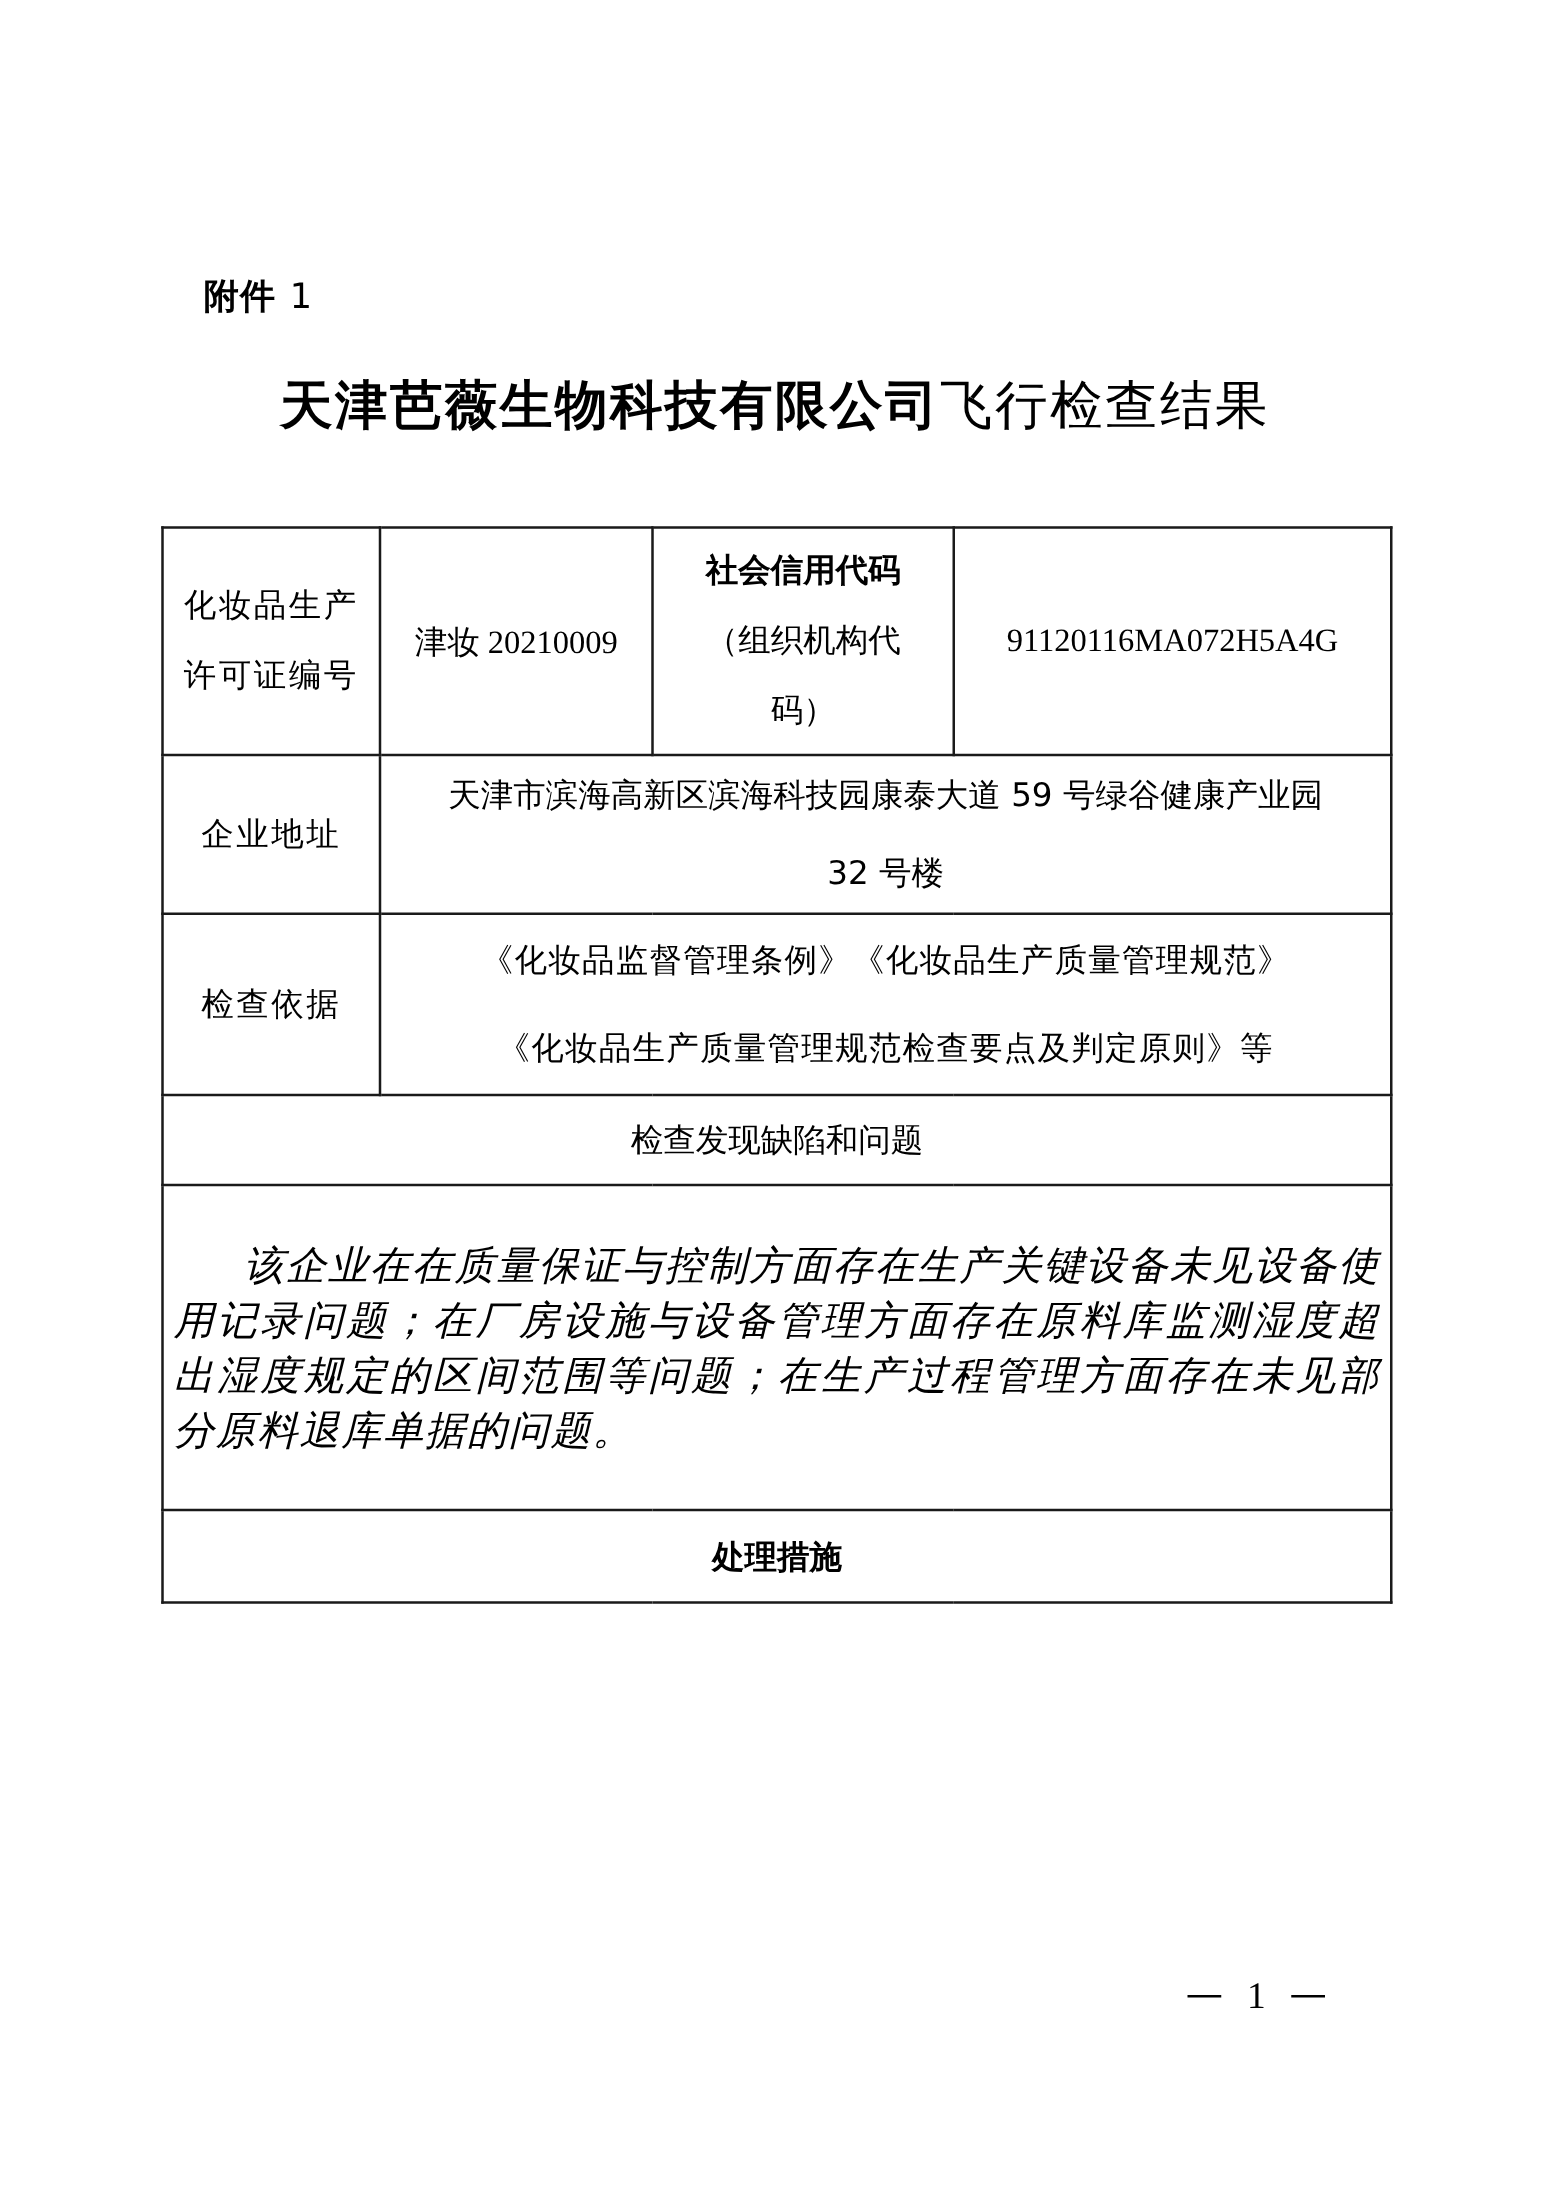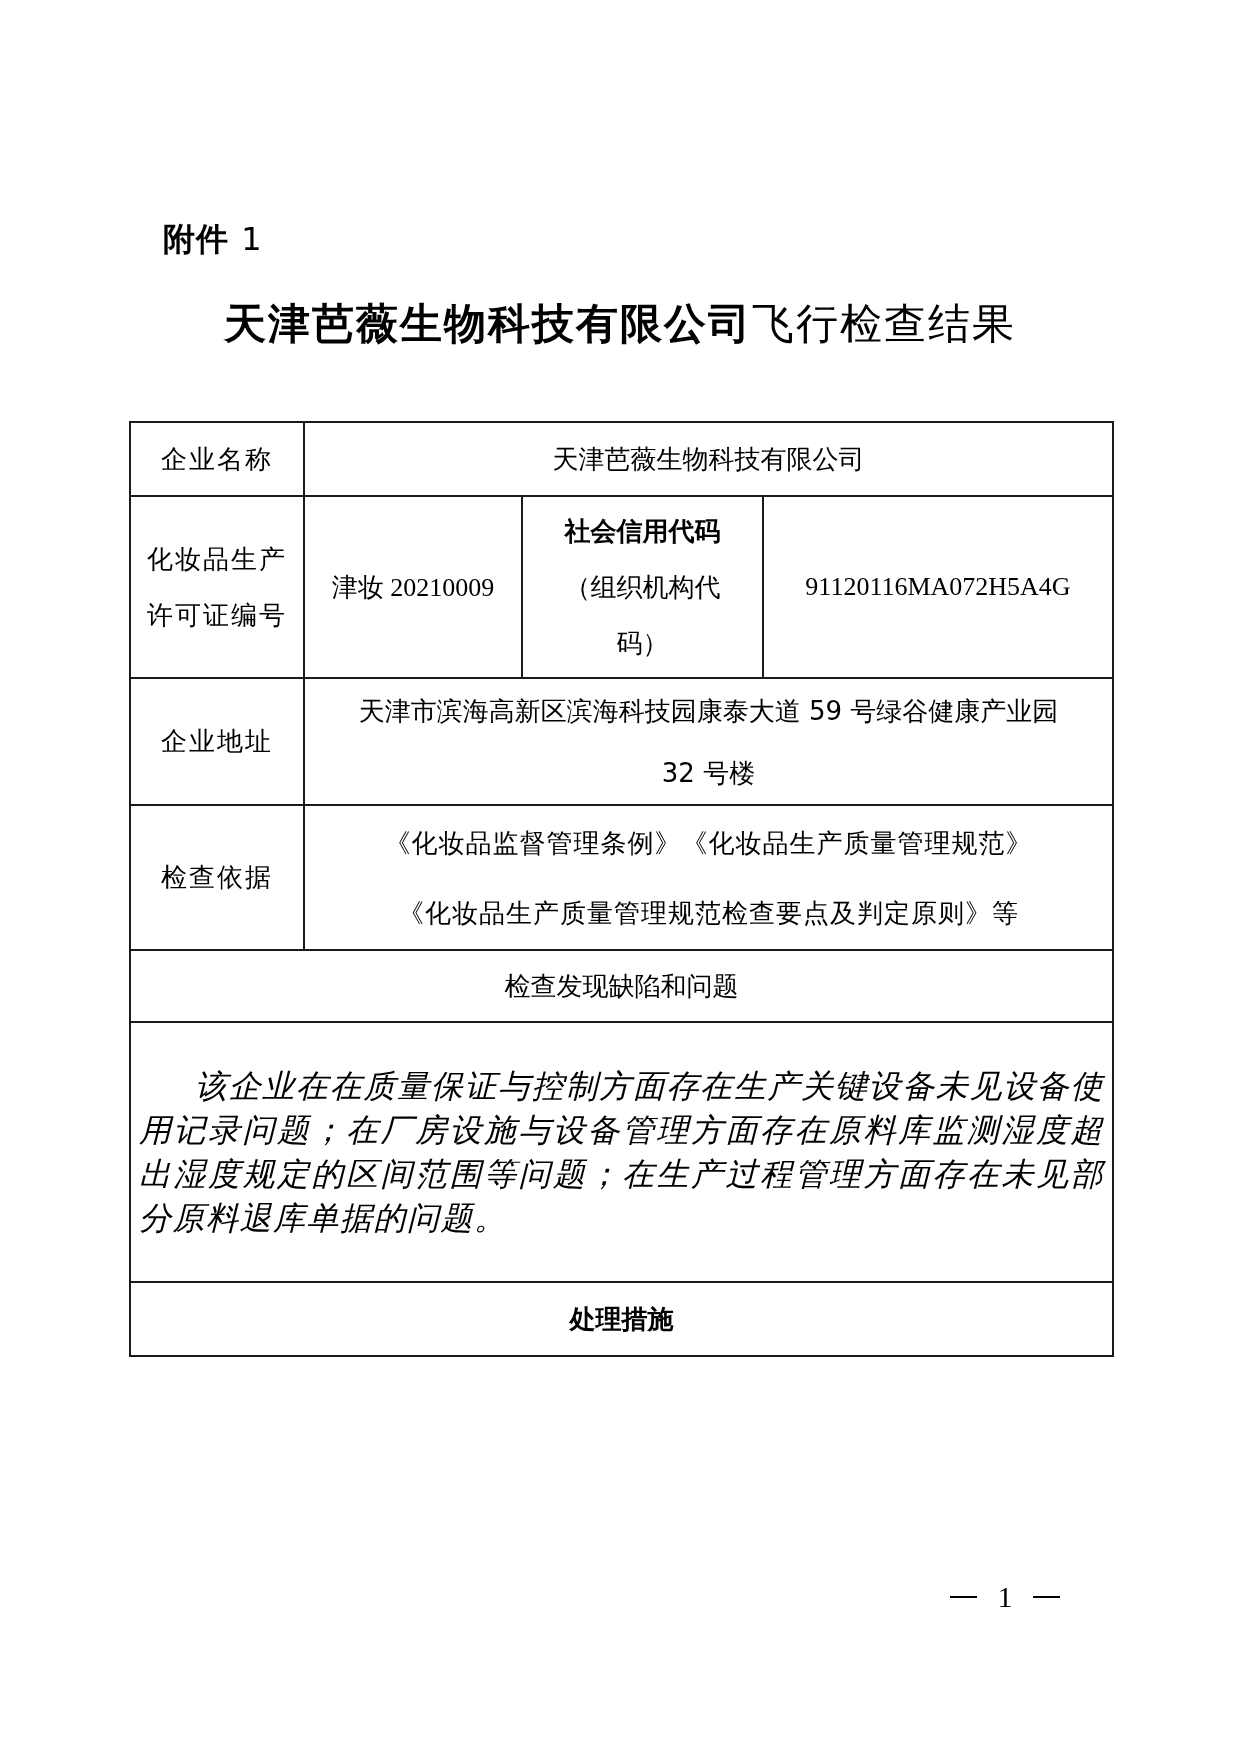--- a/index.html
+++ b/index.html
@@ -2,21 +2,21 @@
 <html><head>
   <meta charset="utf-8">
   <style>
     html, body { margin: 0; padding: 0; background: #ffffff; }
     body {
       width: 1240px; height: 1755px; position: relative; overflow: hidden;
       font-family: "DejaVu Sans", "Liberation Sans", sans-serif; color: #000;
     }
     .attach {
       position: absolute; left: 163px; top: 218px;
-      font-size: 32px; font-weight: bold; letter-spacing: 1px;
+      font-size: 28px; font-weight: bold; letter-spacing: 1px;
     }
     .attach .num { font-weight: normal; }
     .title {
       position: absolute; left: 0; width: 1240px; top: 296px;
       text-align: center; font-size: 42px; letter-spacing: 2px; line-height: 56px;
     }
     .title .bold { font-weight: bold; }
     .title .thin { font-weight: normal; margin-top: 16px; }
 
     table.report {
@@ -68,24 +68,20 @@
 </div>
 
 <table class="report">
   <colgroup>
     <col style="width:174px">
     <col style="width:218px">
     <col style="width:241px">
     <col style="width:350px">
   </colgroup>
   <tbody>
-      <tr class="row-name">
-    <td class="label">企业名称</td>
-    <td colspan="3">天津芭薇生物科技有限公司</td>
-  </tr>
   <tr class="row-license">
     <td class="label two-line">
       <div>化妆品生产</div>
       <div>许可证编号</div>
     </td>
     <td class="serif">津妆 20210009</td>
     <td class="credit-label">
       <div class="b">社会信用代码</div>
       <div>（组织机构代</div>
       <div>码）</div>

